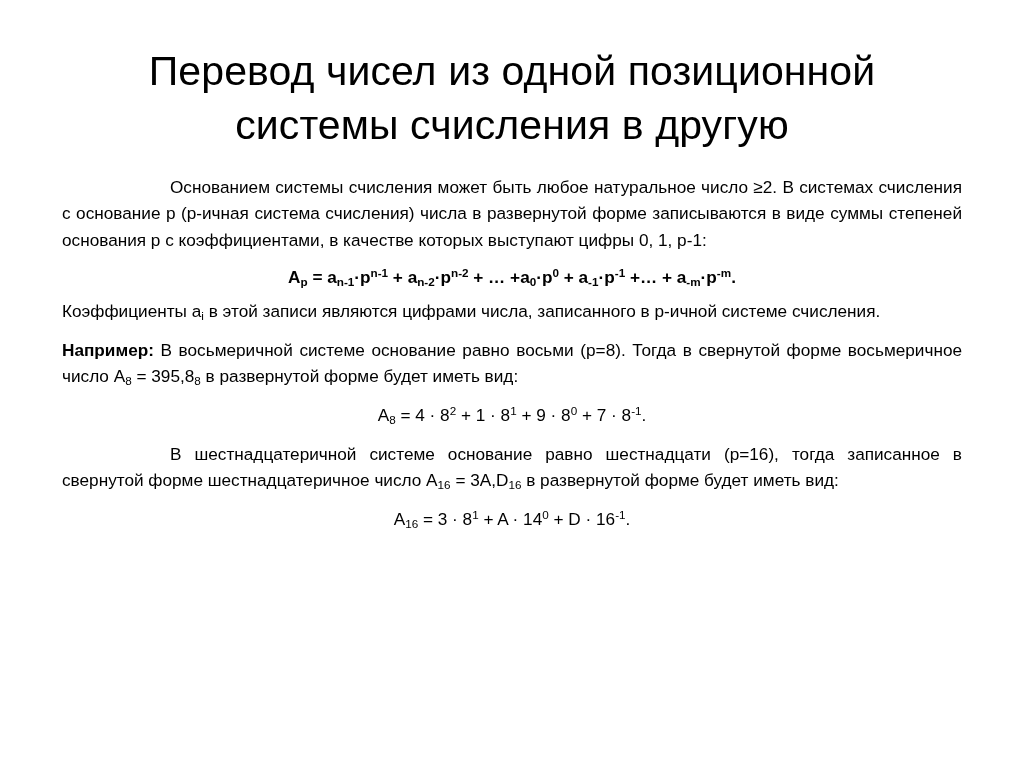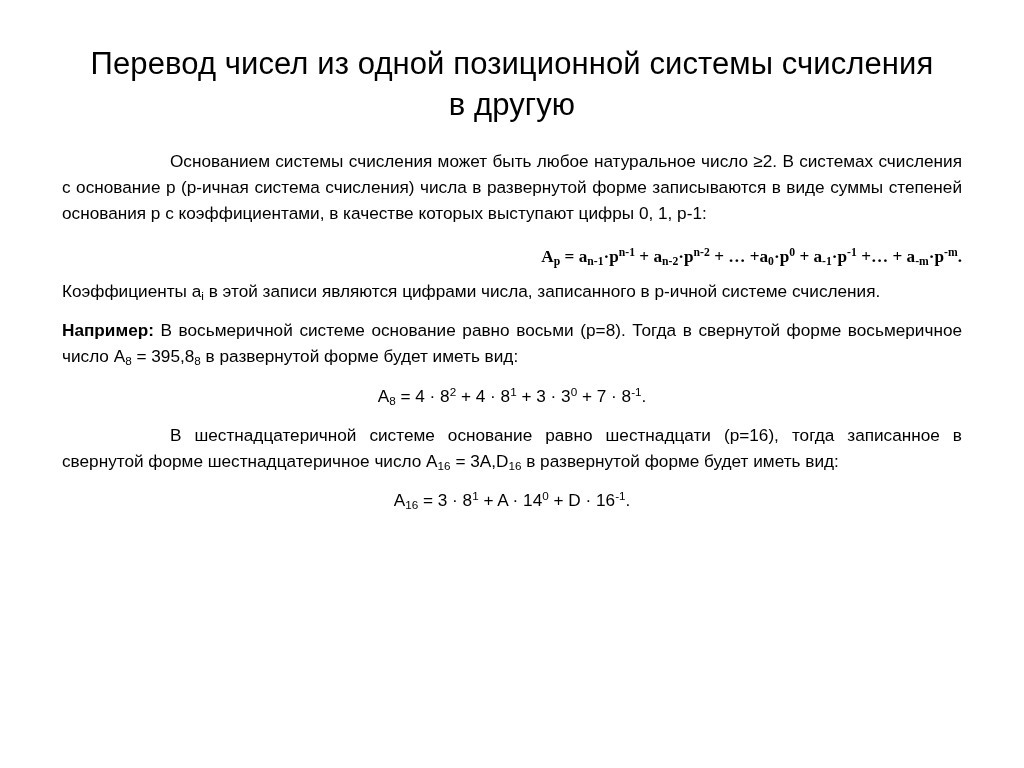--- a/index.html
+++ b/index.html
@@ -15,21 +15,21 @@
     overflow: hidden;
   }
   .slide {
     width: 1024px;
     height: 768px;
     position: relative;
     box-sizing: border-box;
     padding: 44px 56px 0 56px;
   }
   .title {
-    font-size: 31px;
+    font-size: 41px;
     line-height: 1.32;
     text-align: center;
     font-weight: 400;
     margin: 0 26px 22px 26px;
     letter-spacing: 0.1px;
   }
   .body-block {
     font-size: 17.2px;
     line-height: 1.52;
     text-align: justify;
@@ -40,25 +40,24 @@
     text-align: justify;
     text-justify: inter-word;
   }
   p.indent {
     text-indent: 108px;
   }
   p.indent-small {
     text-indent: 108px;
   }
   .formula {
-    text-align: right;
+    text-align: center;
     font-weight: bold;
-    margin: 18px 0 7px 0;
+    margin: 11px 0 7px 0;
     font-size: 17.2px;
-    font-family: Liberation Serif, serif;
   }
   .formula-plain {
     text-align: center;
     font-weight: normal;
     margin: 12px 0 12px 0;
     font-size: 17.2px;
   }
   sub {
     font-size: 0.68em;
     vertical-align: -0.28em;
@@ -87,21 +86,21 @@
       <span>A</span><sub>p</sub><span> = </span><span>a</span><sub>n-1</sub><span>·p</span><sup>n-1</sup><span> + </span><span>a</span><sub>n-2</sub><span>·p</span><sup>n-2</sup><span> + … +</span><span>a</span><sub>0</sub><span>·p</span><sup>0</sup><span> + </span><span>a</span><sub>-1</sub><span>·p</span><sup>-1</sup><span> +… + </span><span>a</span><sub>-m</sub><span>·p</span><sup>-m</sup><span>.</span>
     </div>
 
     <p class="para"><span>Коэффициенты a</span><sub>i</sub><span> в этой записи являются цифрами числа, записанного в p-ичной системе счисления.</span></p>
 
     <div class="gap-2"></div>
 
     <p class="para"><b class="bold">Например:</b><span> В восьмеричной системе основание равно восьми (p=8). Тогда в свернутой форме восьмеричное число A</span><sub>8</sub><span> = 395,8</span><sub>8</sub><span> в развернутой форме будет иметь вид:</span></p>
 
     <div class="formula-plain">
-      <span>A</span><sub>8</sub><span> = 4 · 8</span><sup>2</sup><span> + 4 · 8</span><sup>1</sup><span> + 3 · 3</span><sup>0</sup><span> + 7 · 8</span><sup>-1</sup><span>.</span>
+      <span>A</span><sub>8</sub><span> = 4 · 8</span><sup>2</sup><span> + 1 · 8</span><sup>1</sup><span> + 9 · 8</span><sup>0</sup><span> + 7 · 8</span><sup>-1</sup><span>.</span>
     </div>
 
     <p class="para indent-small"><span>В шестнадцатеричной системе основание равно шестнадцати (p=16), тогда записанное в свернутой форме шестнадцатеричное число A</span><sub>16</sub><span> = 3A,D</span><sub>16</sub><span> в развернутой форме будет иметь вид:</span></p>
 
     <div class="formula-plain">
       <span>A</span><sub>16</sub><span> = 3 · 8</span><sup>1</sup><span> + A · 14</span><sup>0</sup><span> + D · 16</span><sup>-1</sup><span>.</span>
     </div>
 
   </div>
 </div>

